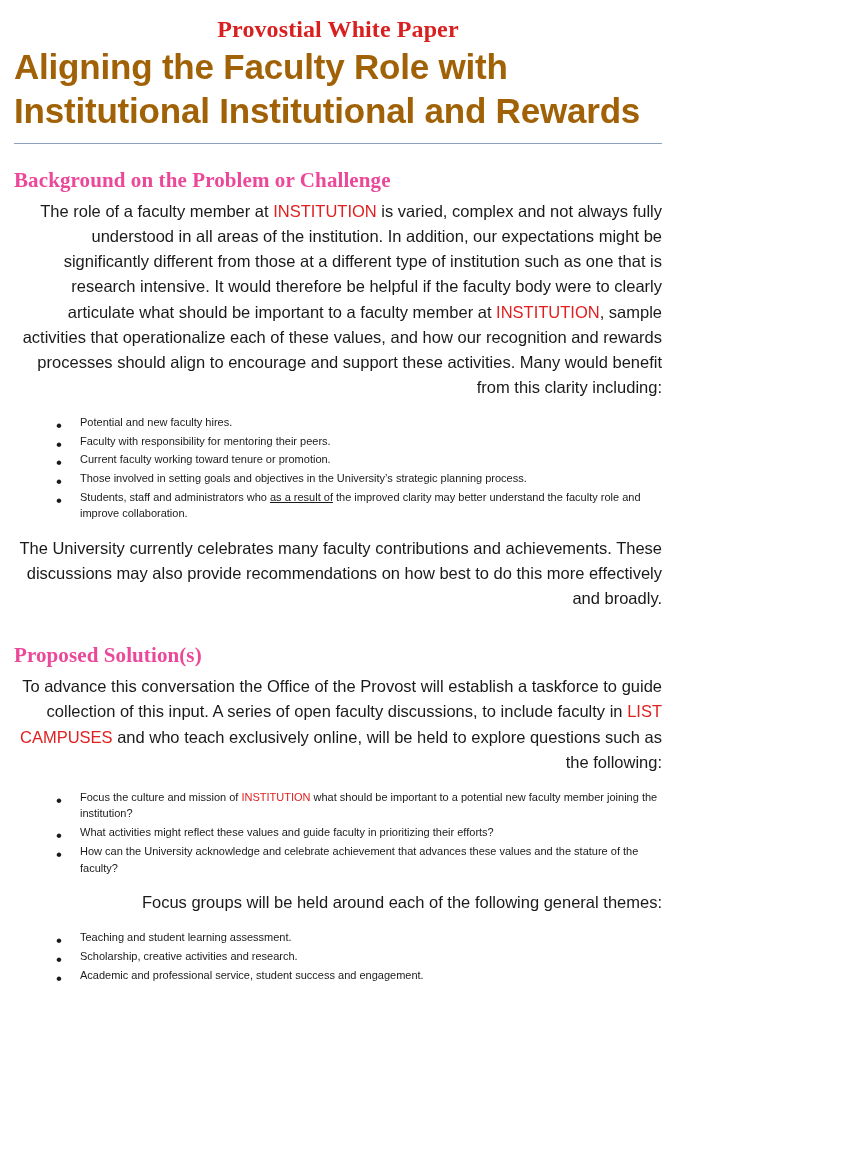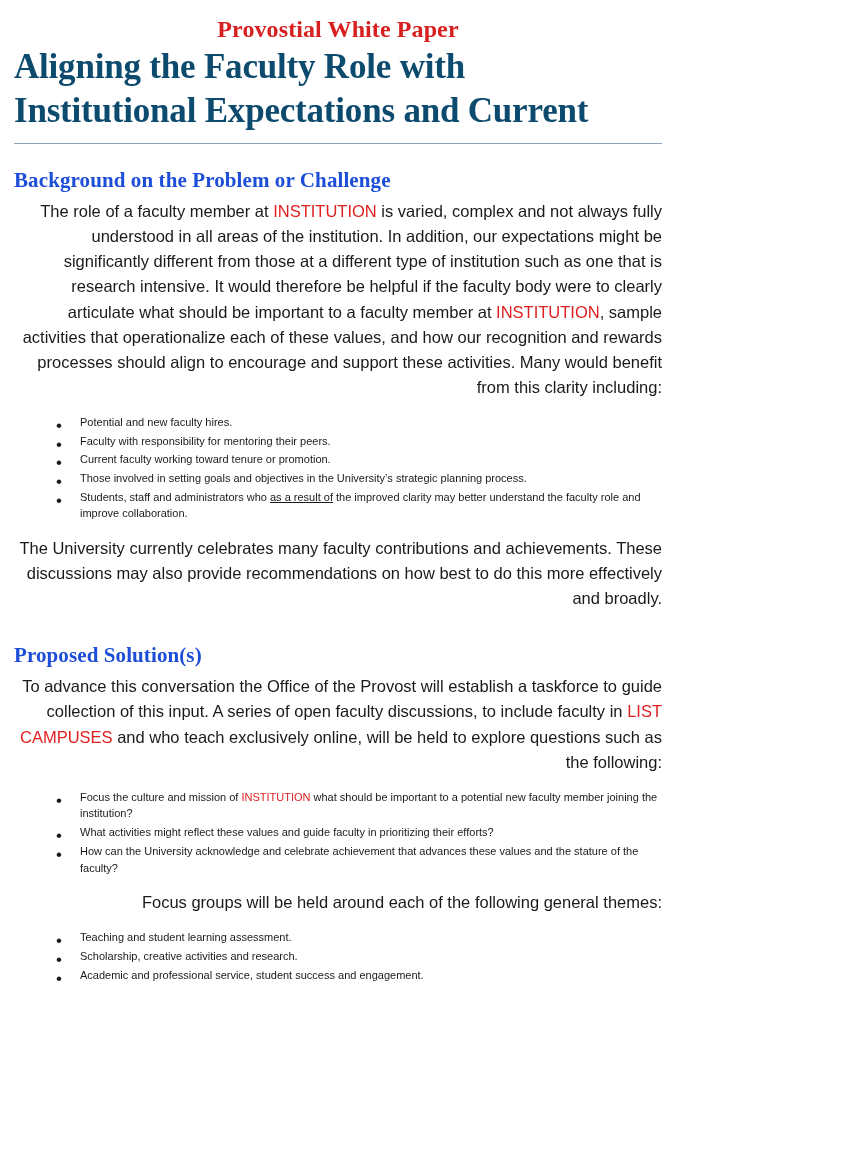--- a/index.html
+++ b/index.html
@@ -23,39 +23,39 @@
   .doc-kicker {
     text-align: center;
     font-family: "Liberation Serif", serif;
     font-weight: bold;
     font-size: 24px;
     color: #d82020;
     margin: 6px 0 2px 0;
     letter-spacing: 0.1px;
   }
   .doc-title {
-    font-family: Liberation Serif, serif;
+    font-family: Liberation Sans, sans-serif;
     font-weight: bold;
     font-size: 35px;
     line-height: 1.26;
-    color: #0c4a6e;
+    color: #a16207;
     margin: 0 0 6px 0;
     padding: 0 0 8px 0;
     letter-spacing: -0.2px;
   }
   .title-rule {
     border-bottom: 1px solid #8ea0bd;
     margin: -4px 0 24px 0;
     height: 0;
   }
   h2.section-heading {
     font-family: "Liberation Serif", serif;
     font-weight: bold;
     font-size: 21px;
-    color: #1d4ed8;
+    color: #ec4899;
     margin: 0 0 6px 0;
     letter-spacing: 0.1px;
   }
   .body-text {
     font-size: 16.5px;
     line-height: 1.52;
     color: #1a1a1a;
     margin: 0 0 6px 0;
     text-align: right;
   }
@@ -91,21 +91,21 @@
 </style>
 </head>
 <body>
 
 <div class="page">
 
   <div class="doc-kicker">Provostial White Paper</div>
 
   <div class="doc-title">
     <div>Aligning the Faculty Role with</div>
-    <div>Institutional Expectations and Current</div>
+    <div>Institutional Institutional and Rewards</div>
   </div>
   <div class="title-rule"></div>
 
   <div>
     <h2 class="section-heading">Background on the Problem or Challenge</h2>
     <p class="body-text"><span>The role of a faculty member at </span><span class="hl">INSTITUTION</span><span> is varied, complex and not always fully understood in all areas of the institution.  In addition, our expectations might be significantly different from those at a different type of institution such as one that is research intensive.  It would therefore be helpful if the faculty body were to clearly articulate what should be important to a faculty member at </span><span class="hl">INSTITUTION</span><span>, sample activities that operationalize each of these values, and how our recognition and rewards processes should align to encourage and support these activities. Many would benefit from this clarity including:</span></p>
     <ul class="doc-list">
         <li><span>Potential and new faculty hires.</span></li>
         <li><span>Faculty with responsibility for mentoring their peers.</span></li>
         <li><span>Current faculty working toward tenure or promotion.</span></li>

